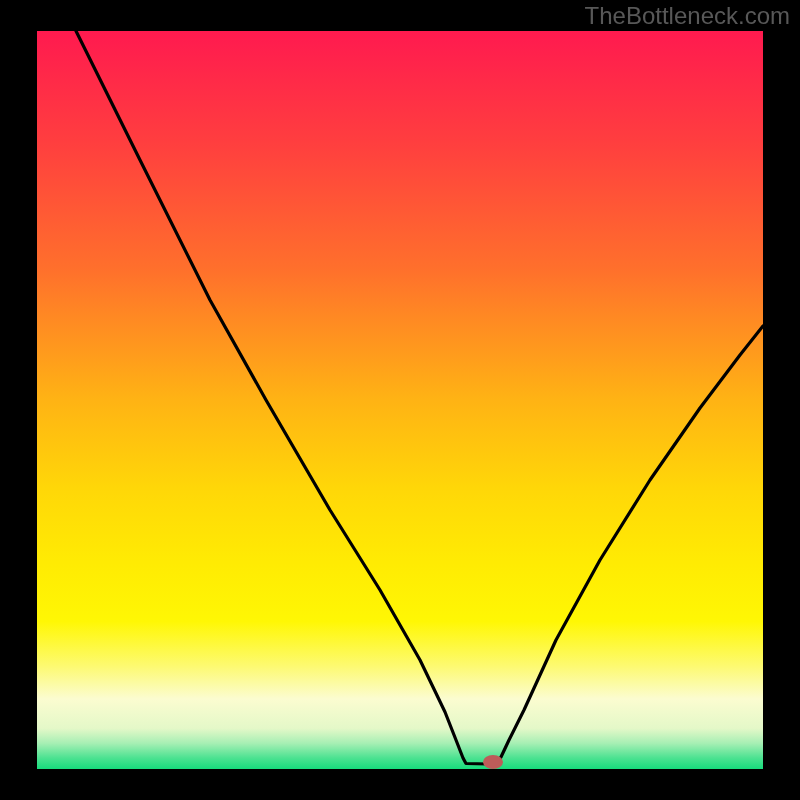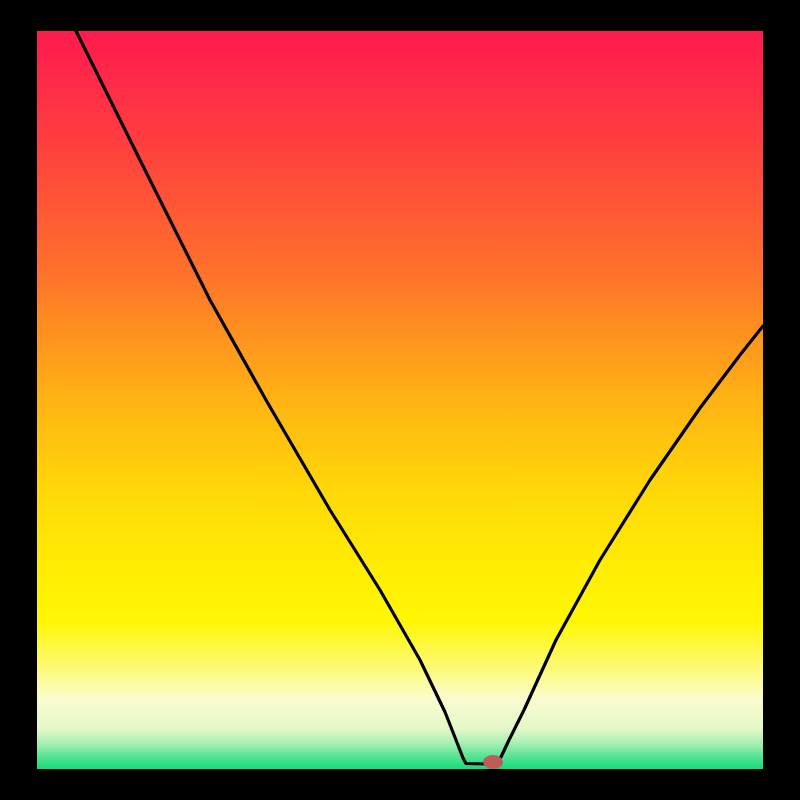--- a/index.html
+++ b/index.html
@@ -28,20 +28,21 @@
   svg {
     position: absolute;
     top: 0;
     left: 0;
   }
 </style>
 </head>
 <body>
 
 <div class="container">
+  <div class="attribution">TheBottleneck.com</div>
 
   <svg width="800" height="800" viewBox="0 0 800 800">
     <defs>
       <linearGradient id="bg-grad" x1="0" y1="0" x2="0" y2="1">
           <stop offset="0%" stop-color="#ff1a4f"></stop>
           <stop offset="15%" stop-color="#ff3e3f"></stop>
           <stop offset="32%" stop-color="#ff6f2c"></stop>
           <stop offset="50%" stop-color="#ffb314"></stop>
           <stop offset="62%" stop-color="#ffd708"></stop>
           <stop offset="72%" stop-color="#ffeb03"></stop>

